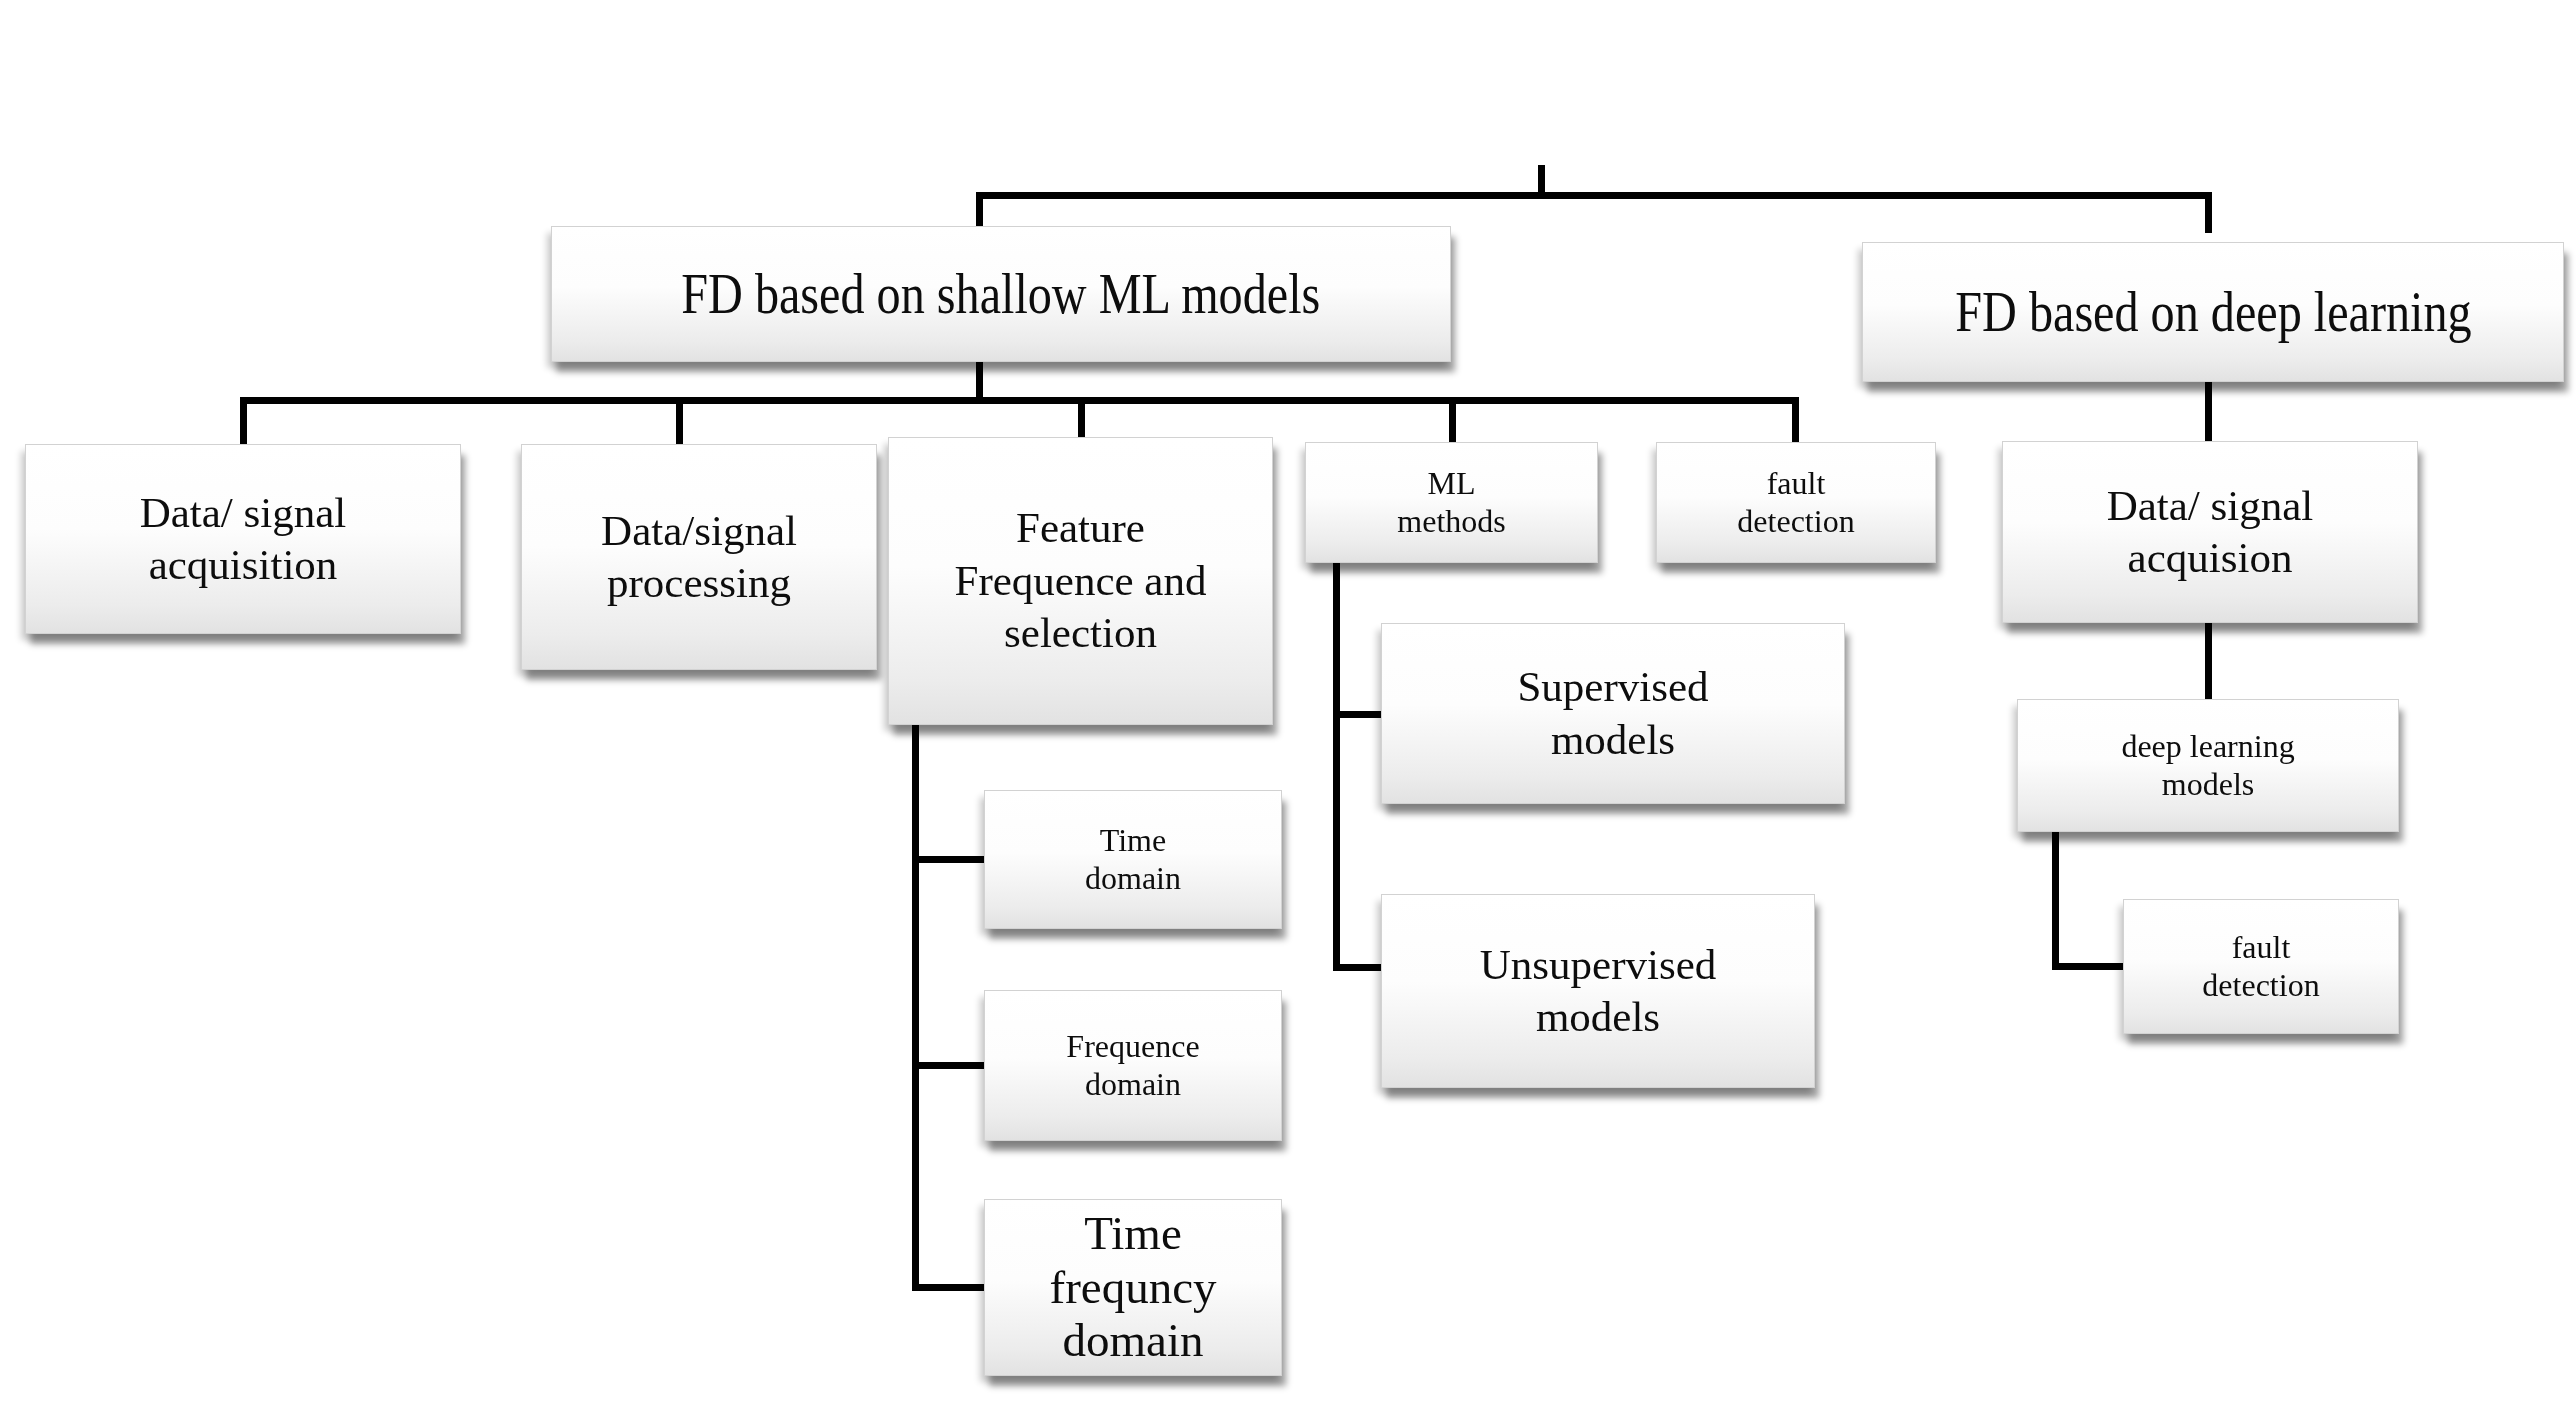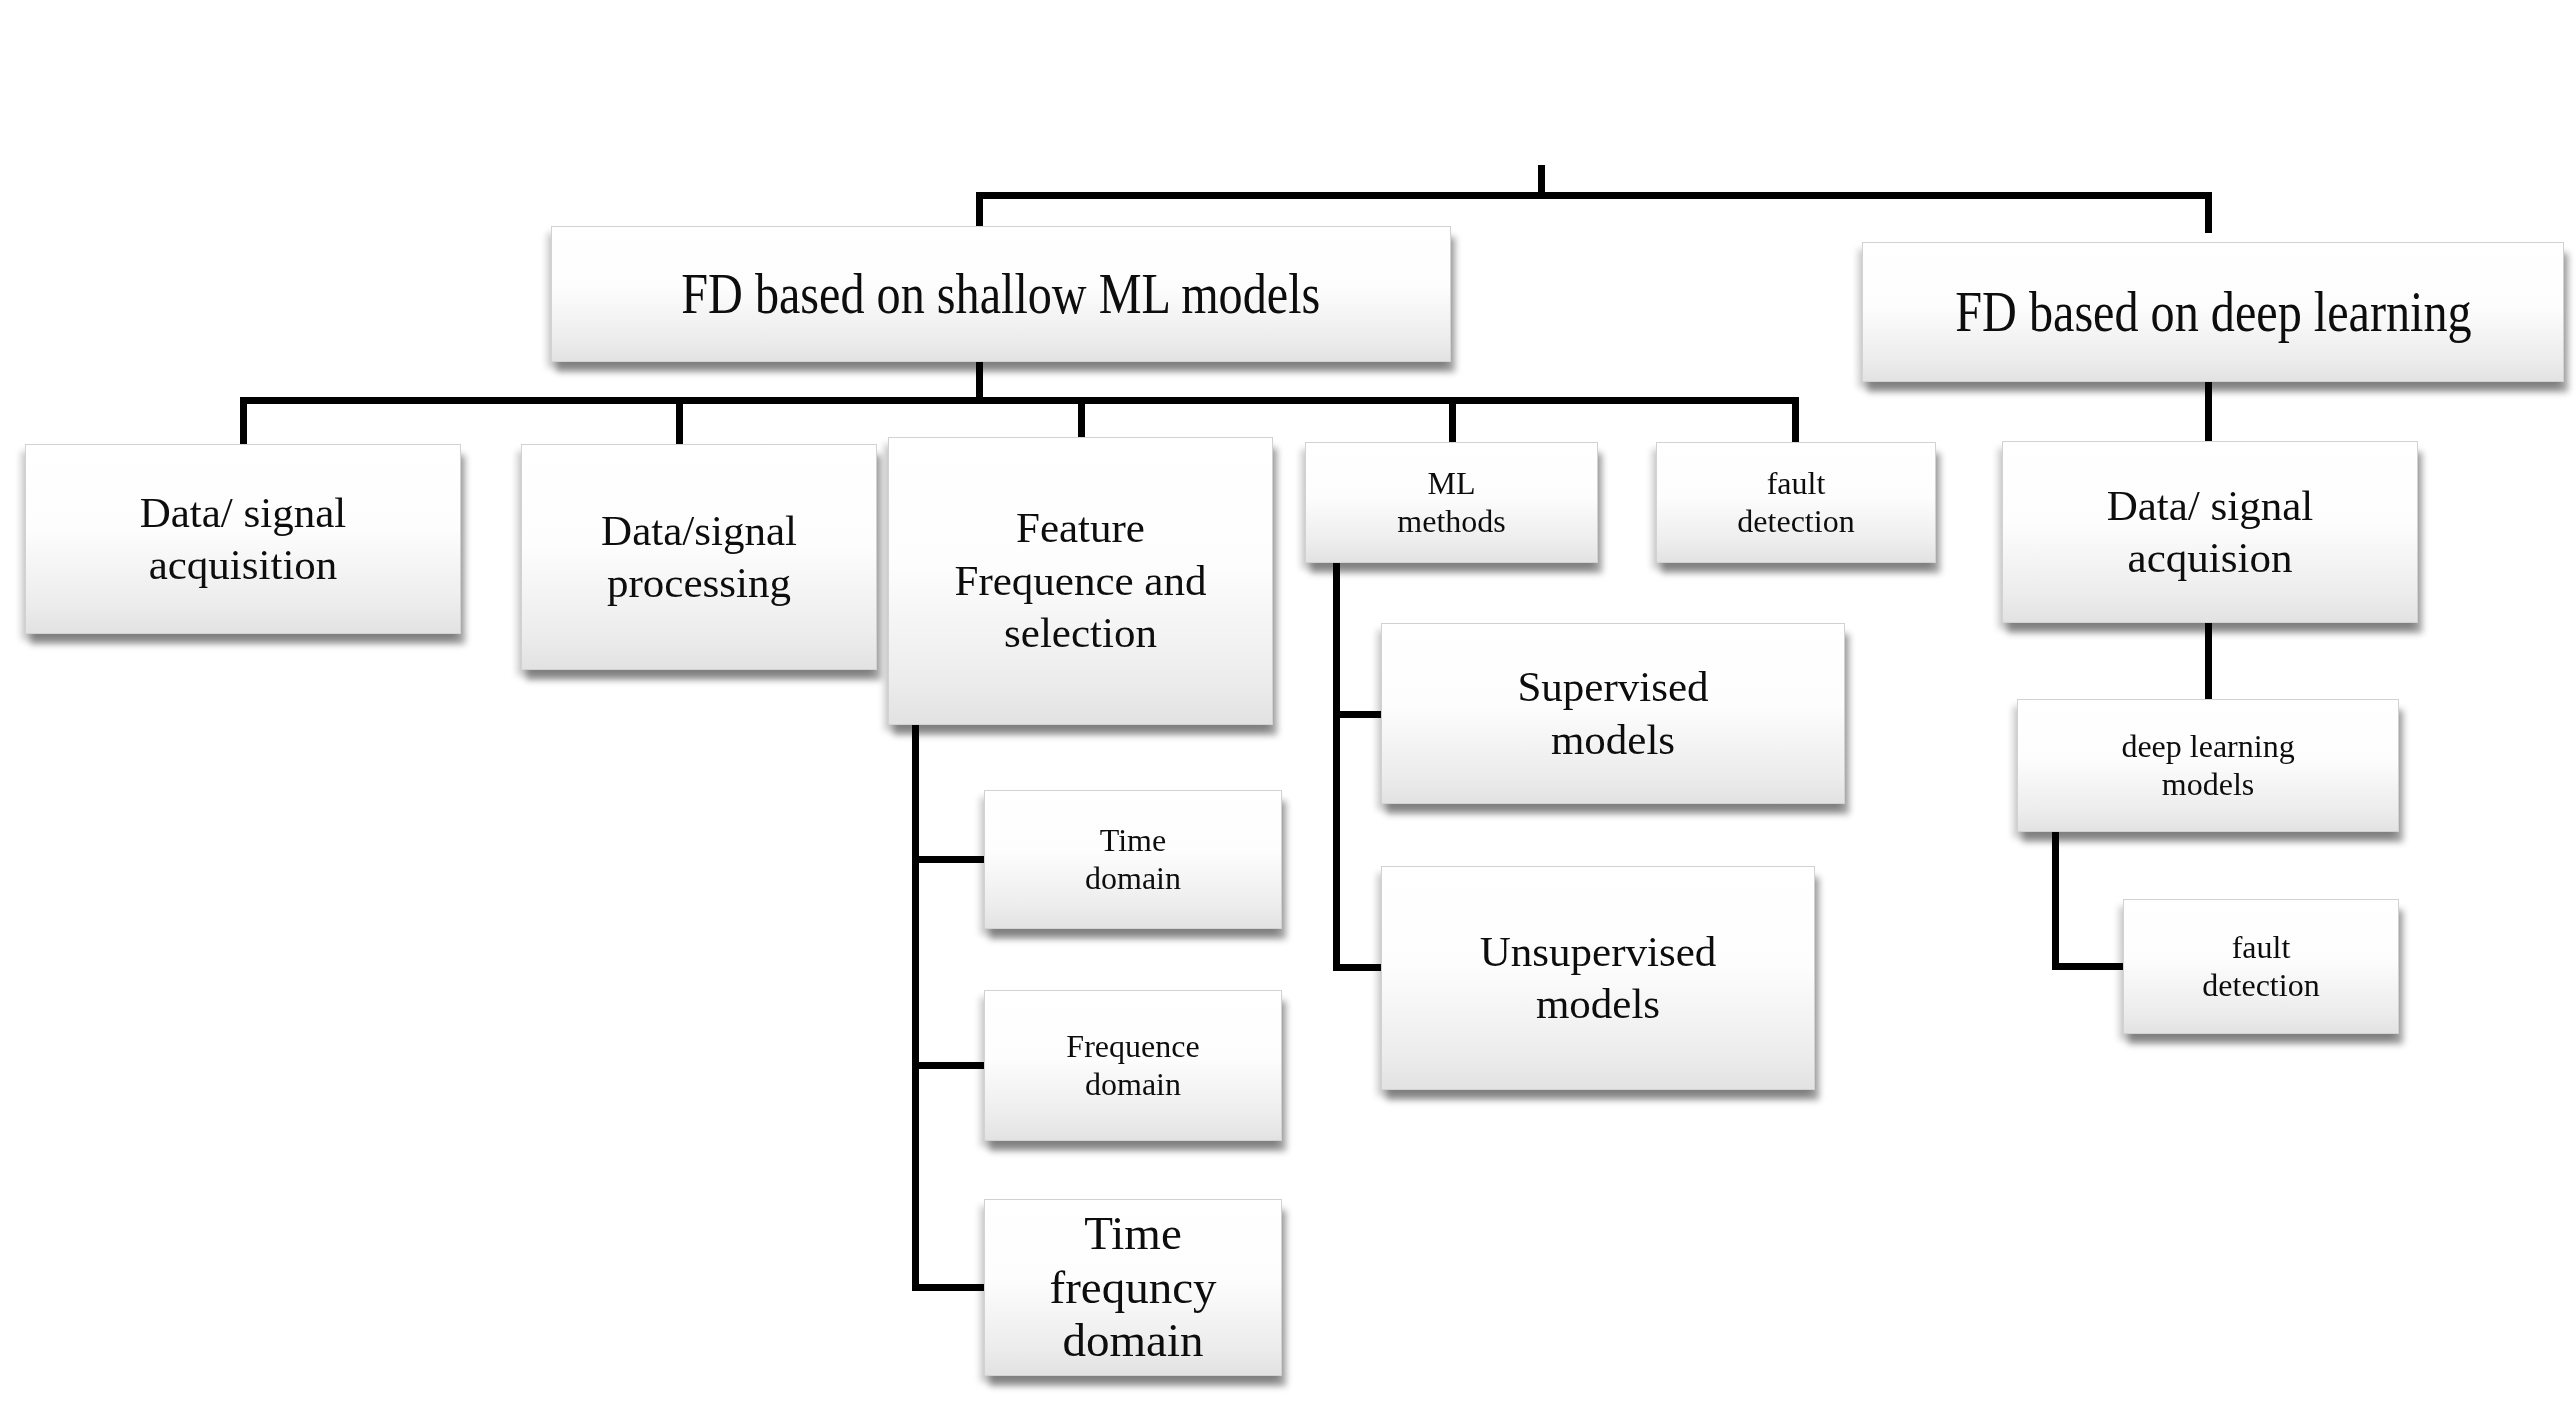--- a/index.html
+++ b/index.html
@@ -117,21 +117,21 @@
   <div class="node" style="left:2002px; top:441px; width:416px; height:182px;">
     <span class="node-label">Data/ signal
 acquision</span>
   </div>
 
   <div class="node" style="left:1381px; top:623px; width:464px; height:181px;">
     <span class="node-label">Supervised
 models</span>
   </div>
 
-  <div class="node" style="left:1381px; top:866px; width:434px; height:224px;">
+  <div class="node" style="left:1381px; top:894px; width:434px; height:194px;">
     <span class="node-label">Unsupervised
 models</span>
   </div>
 
   <div class="node fs72" style="left:984px; top:790px; width:298px; height:139px;">
     <span class="node-label">Time
 domain</span>
   </div>
 
   <div class="node fs72" style="left:984px; top:990px; width:298px; height:151px;">

